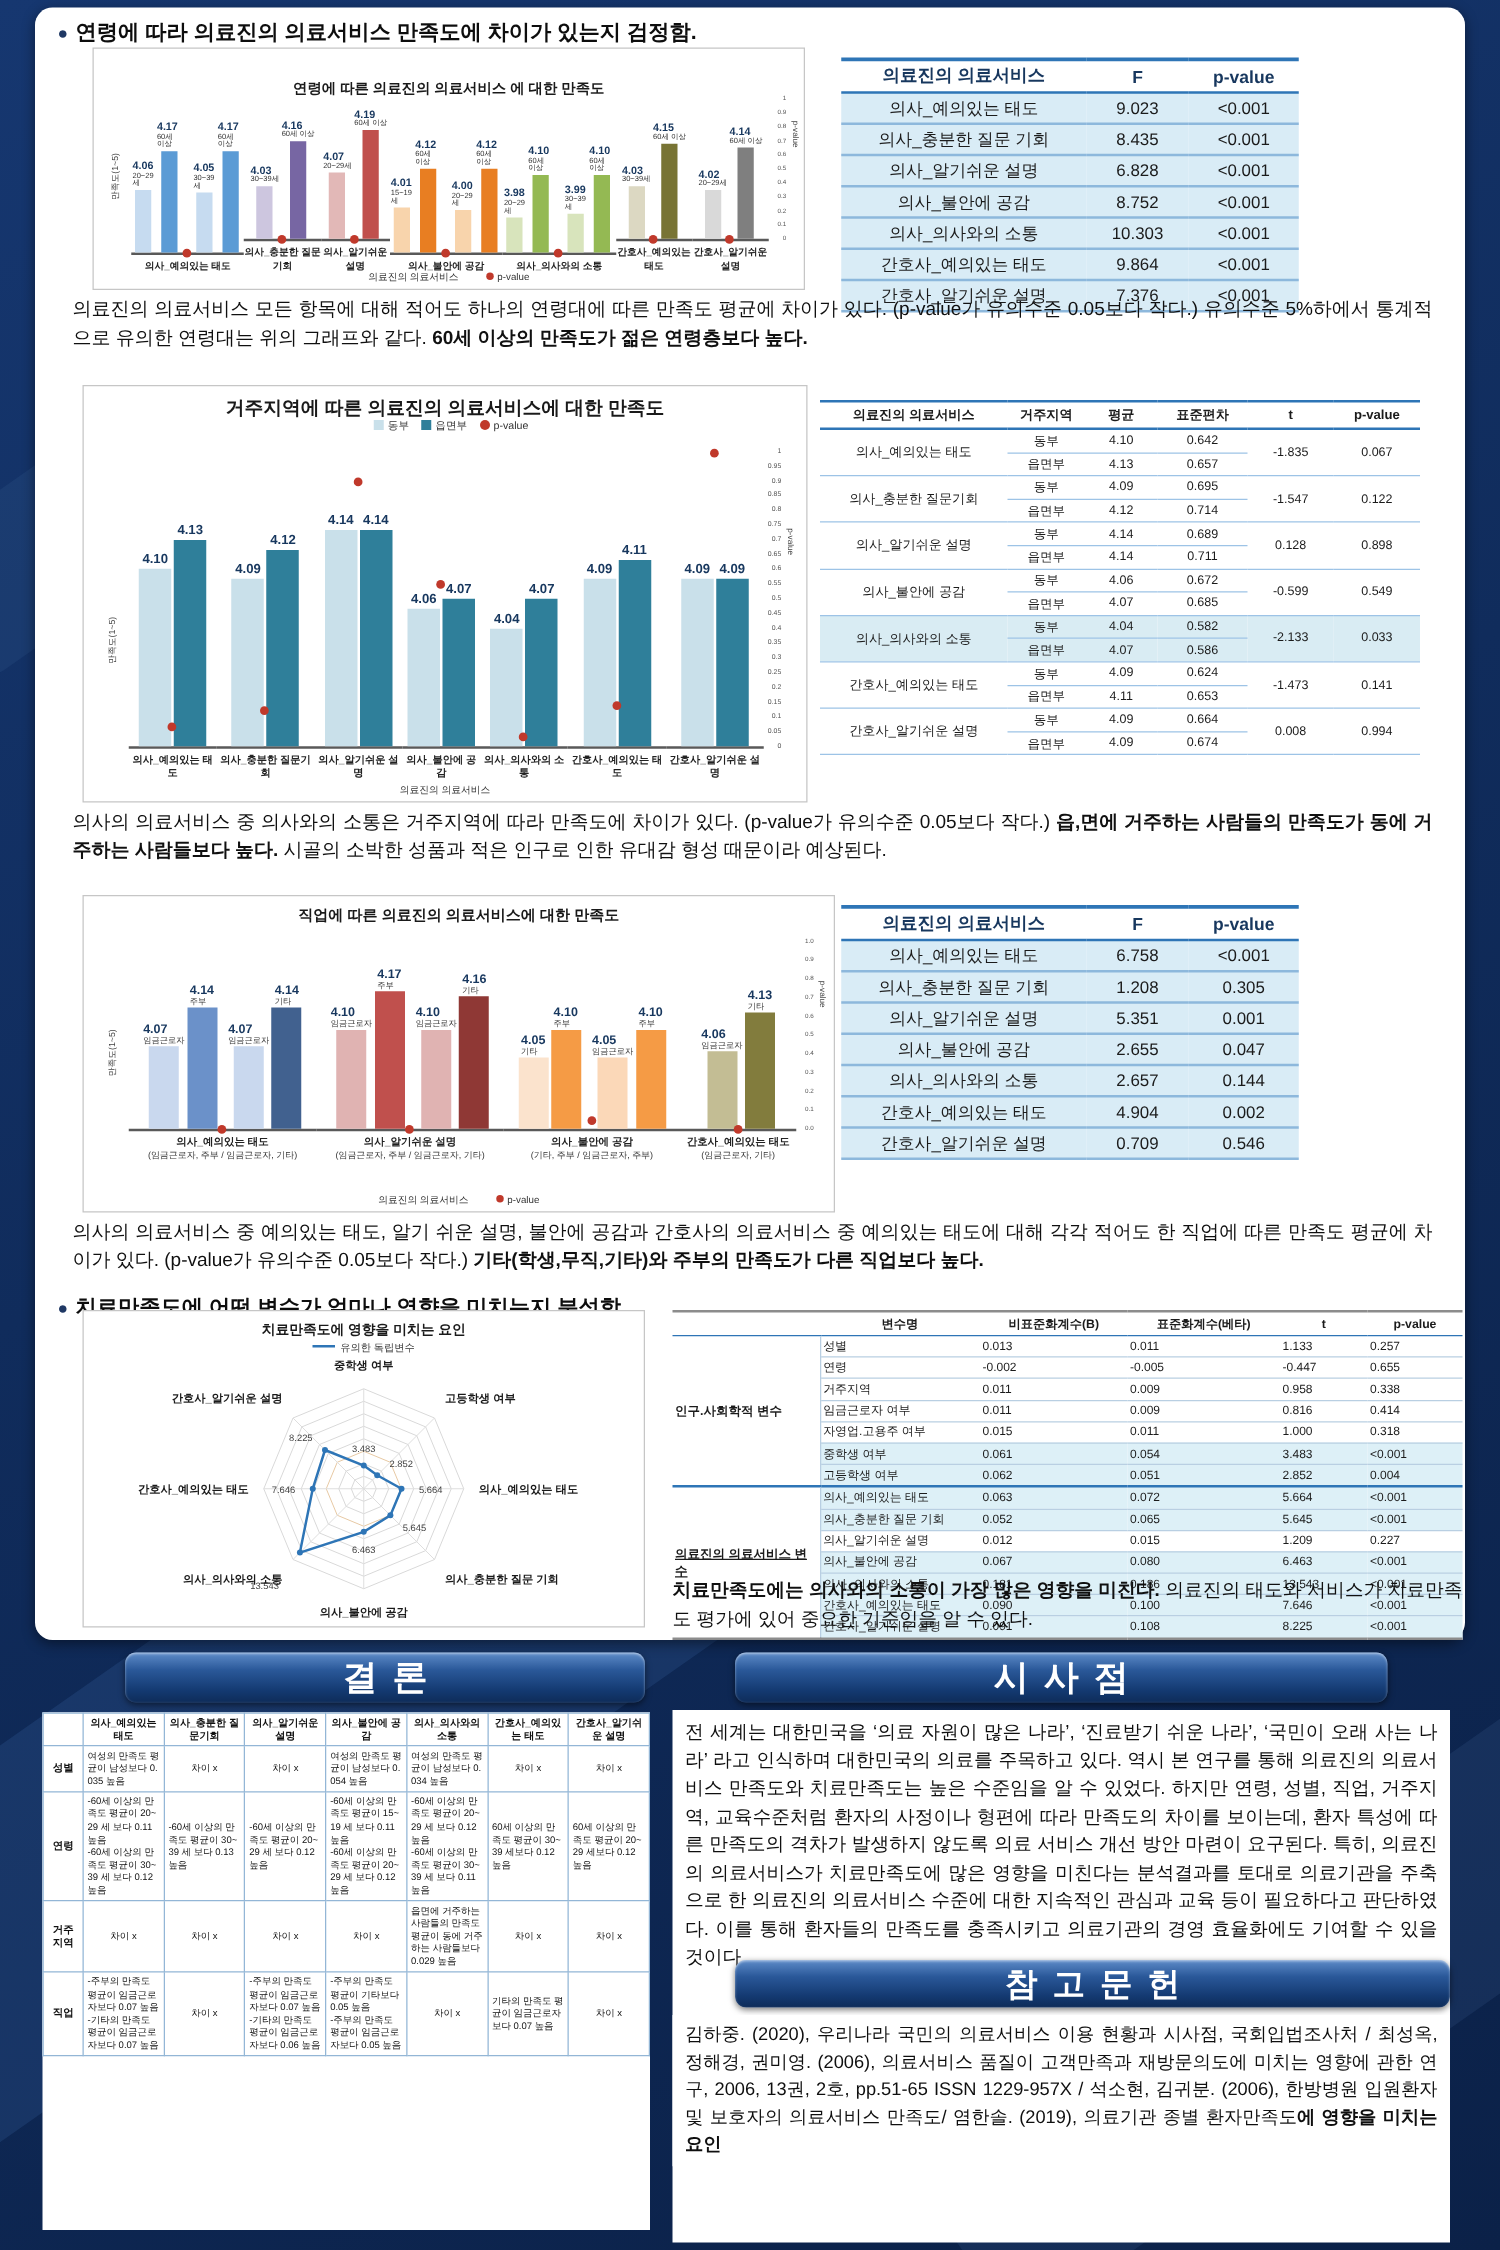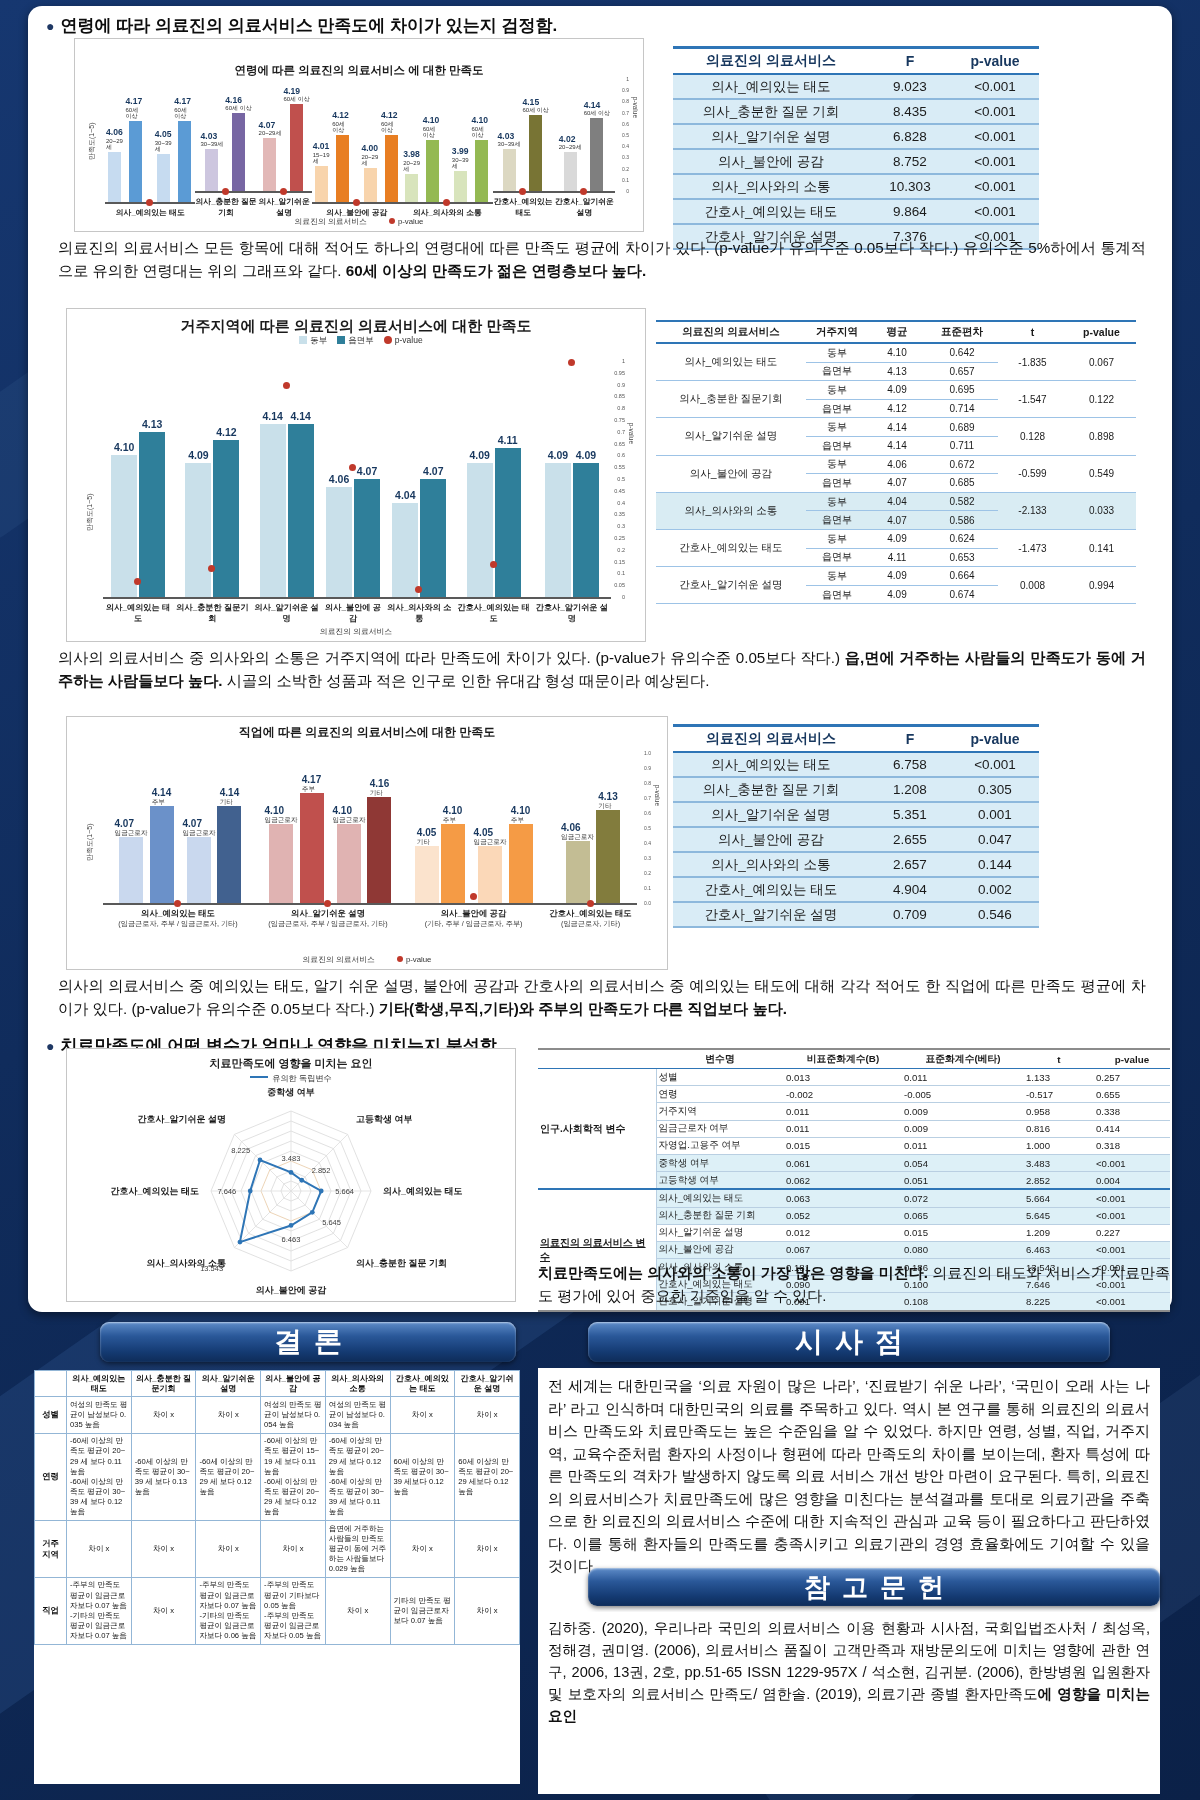--- a/index.html
+++ b/index.html
@@ -946,21 +946,21 @@
             <td>성별</td>
             <td>0.013</td>
             <td>0.011</td>
             <td>1.133</td>
             <td>0.257</td>
           </tr>
           <tr class="">
             <td>연령</td>
             <td>-0.002</td>
             <td>-0.005</td>
-            <td>-0.517</td>
+            <td>-0.447</td>
             <td>0.655</td>
           </tr>
           <tr class="">
             <td>거주지역</td>
             <td>0.011</td>
             <td>0.009</td>
             <td>0.958</td>
             <td>0.338</td>
           </tr>
           <tr class="">

